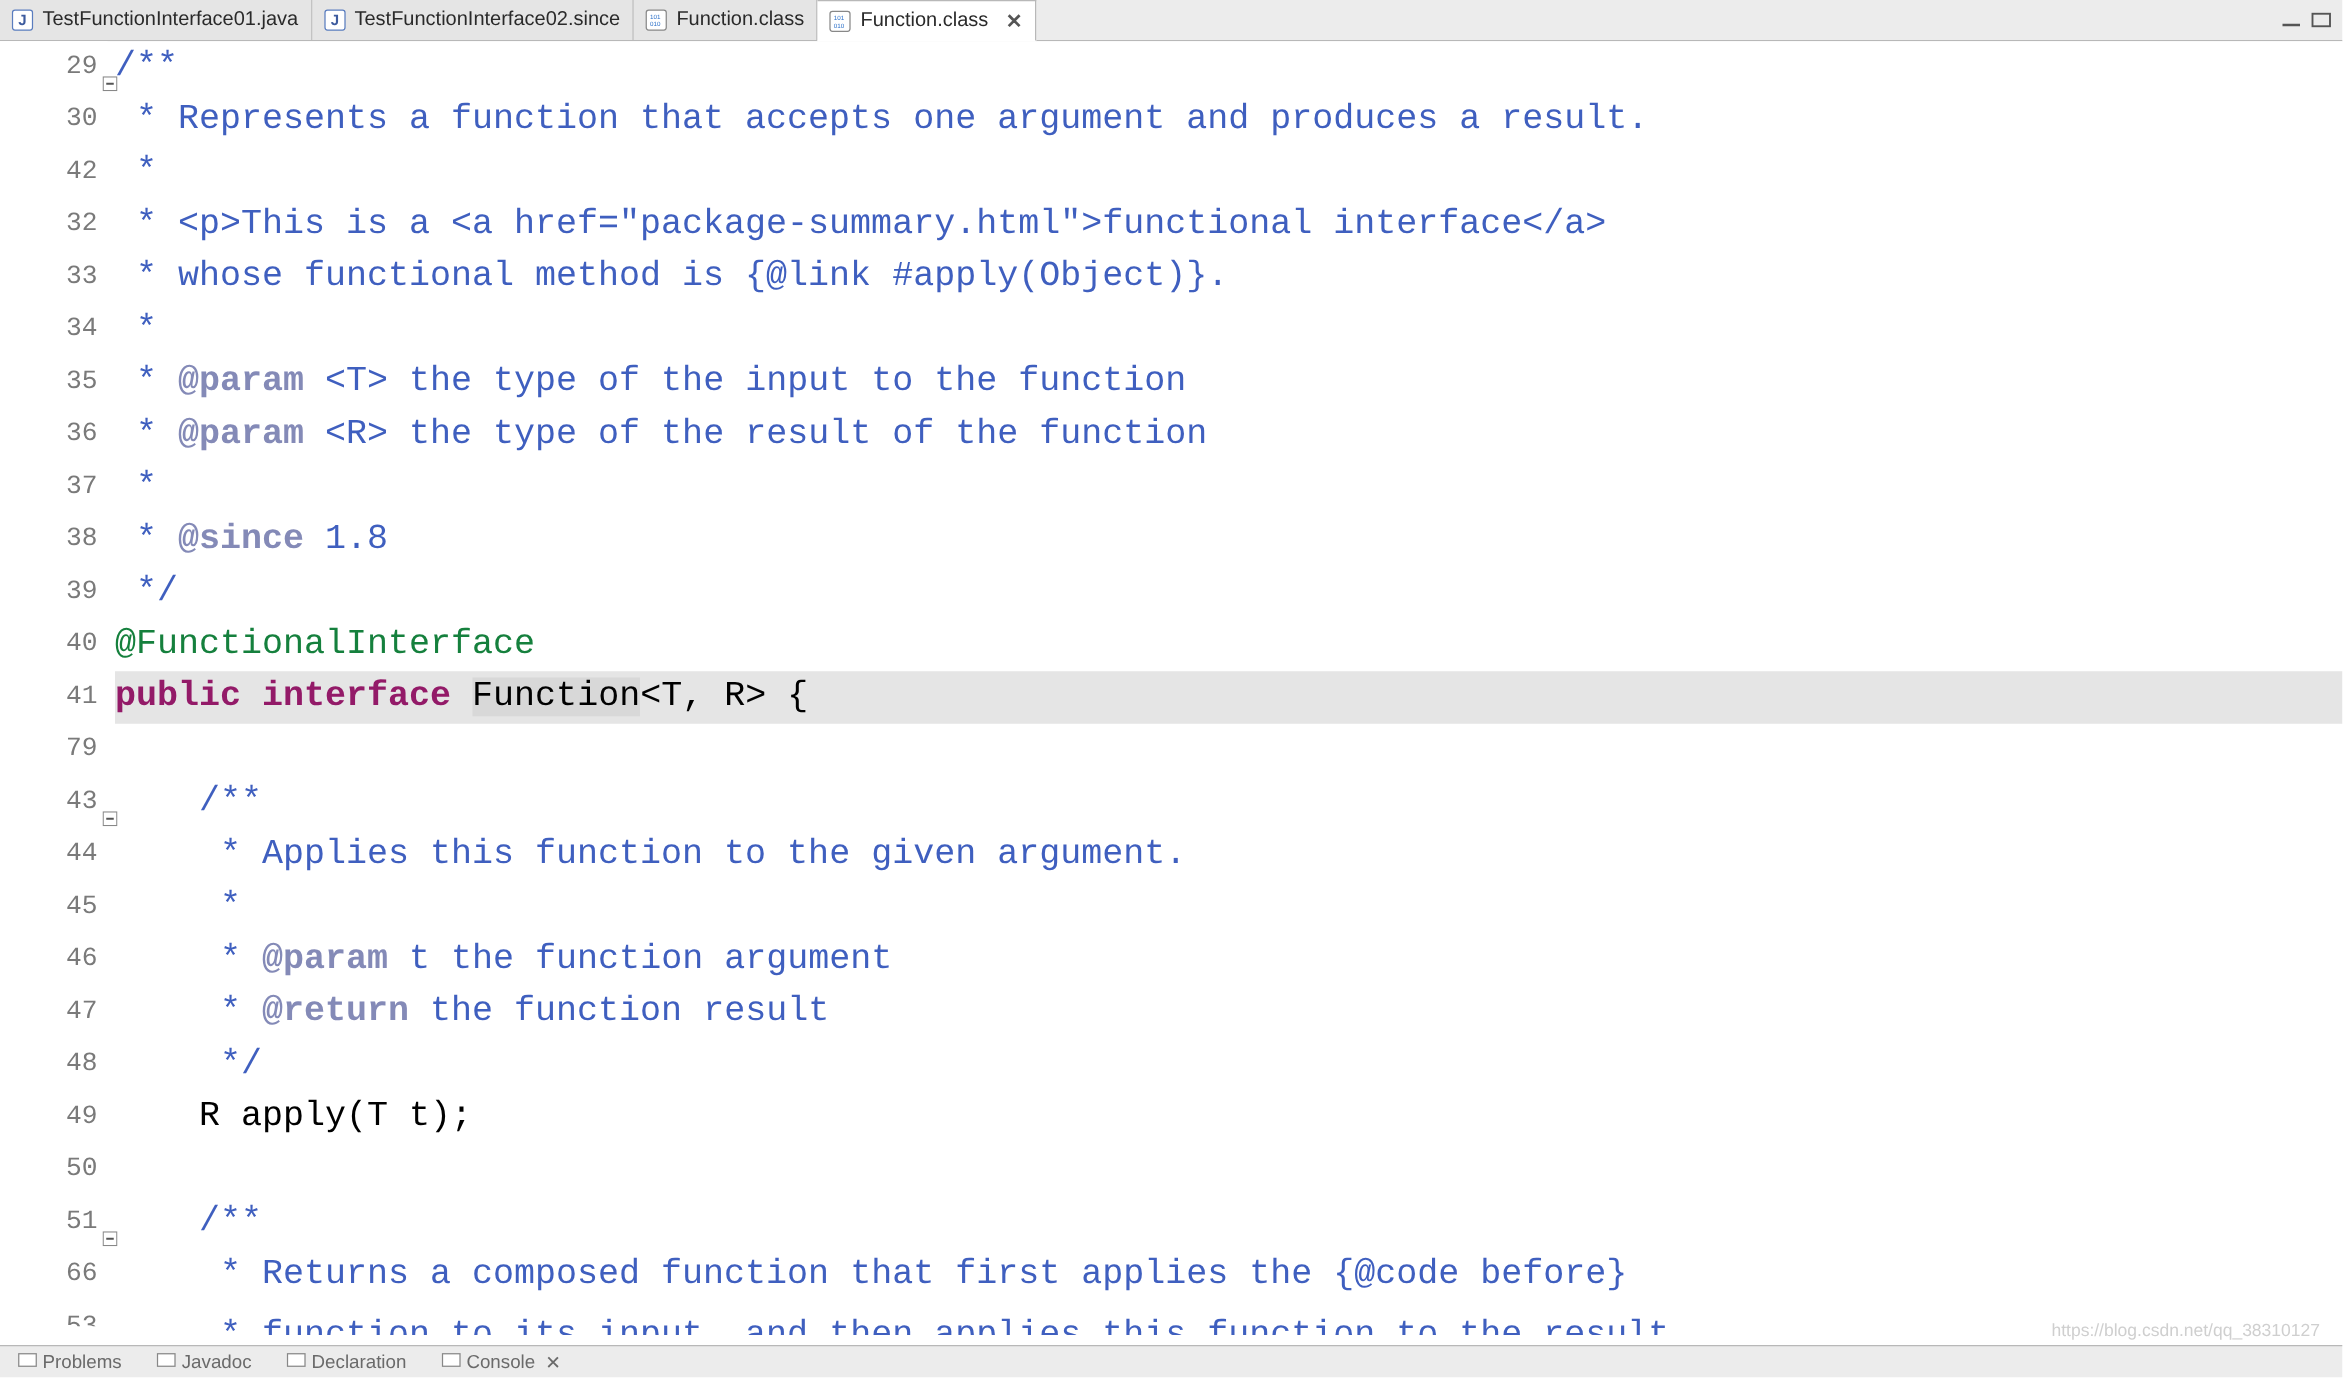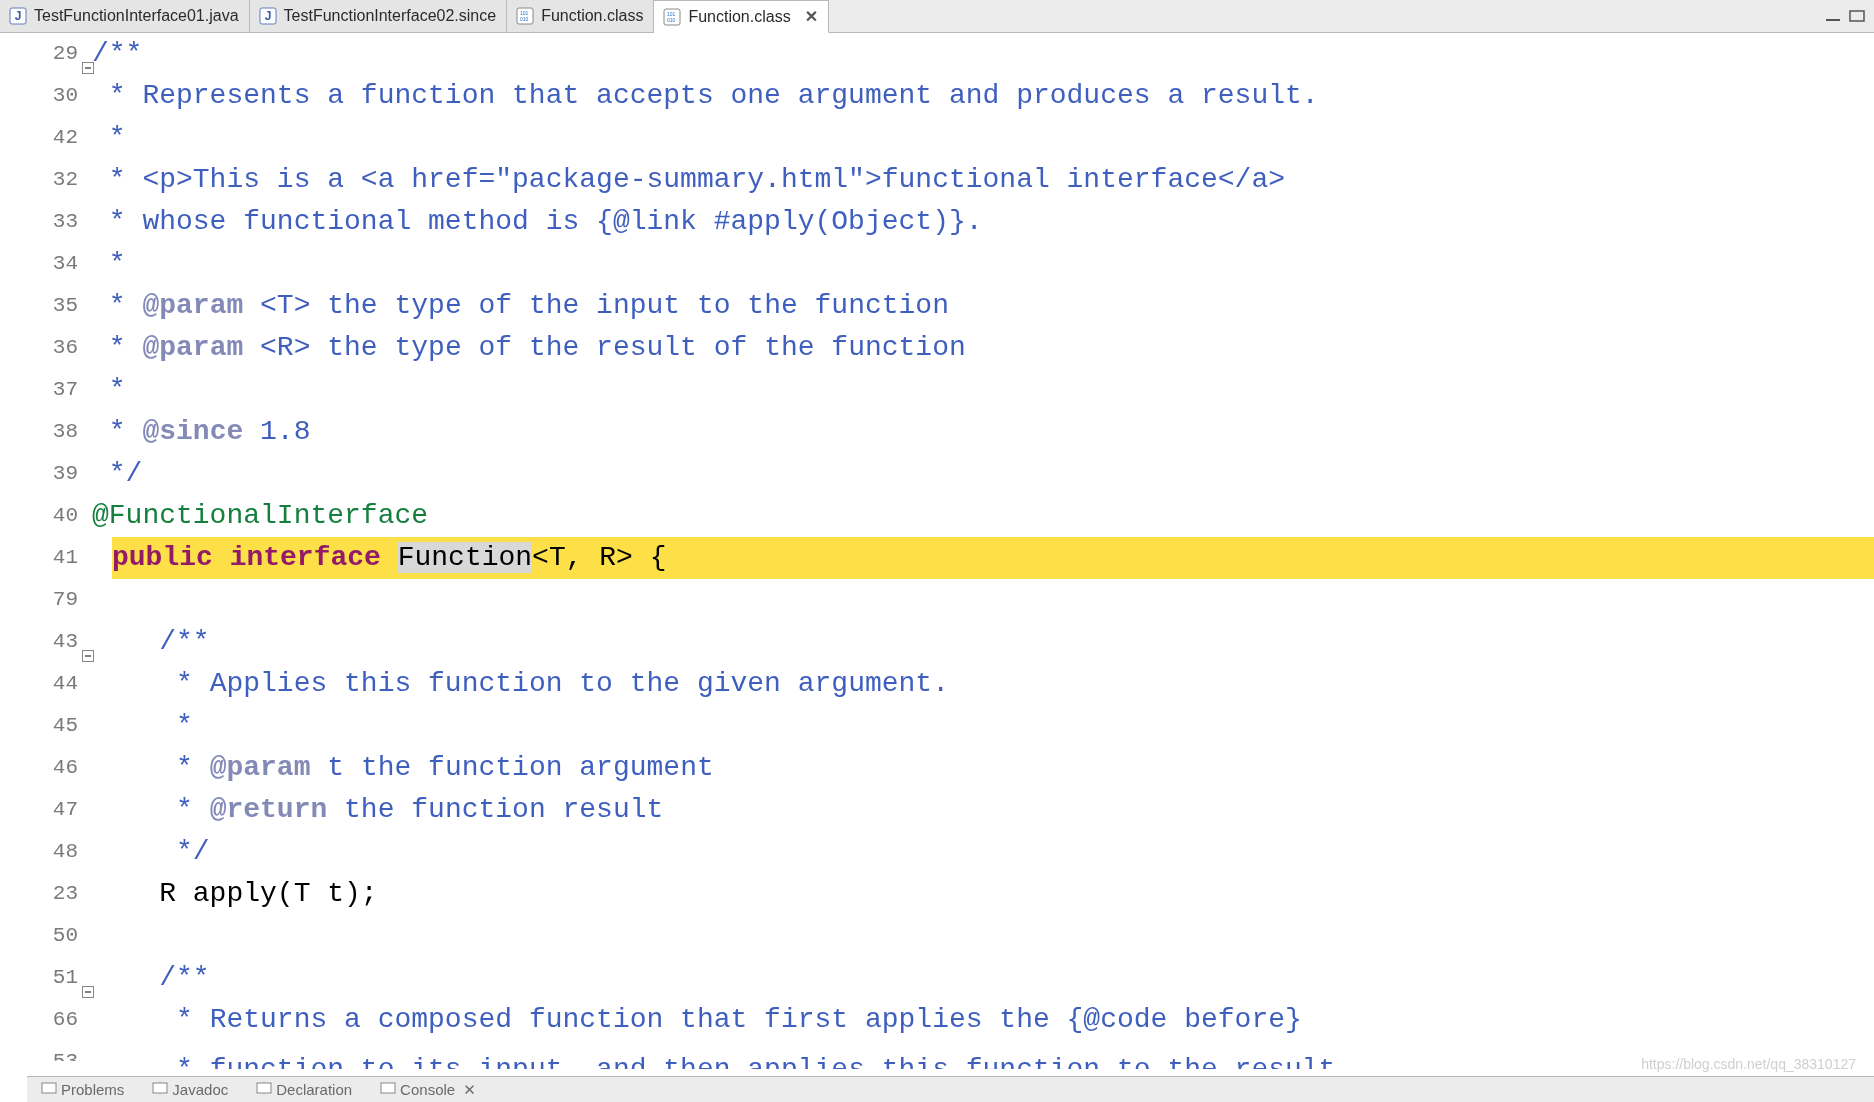--- a/index.html
+++ b/index.html
@@ -87,38 +87,37 @@
 }
 .code {
   flex: 1;
   font-size: 28px;
   line-height: 42px;
   white-space: pre;
   padding-left: 6px;
   color: #000000;
 }
 .code-line { display: block; }
-.code-line.hl { background: #fde047; margin-left: 20px; }
+.code-line.hl { background: #e5e5e5; }
 .comment { color: #3f5fbf; }
 .tag { color: #848ab7; font-weight: bold; }
 .keyword { color: #931a68; font-weight: bold; }
 .annotation { color: #15803d; }
 .type-highlight { background: #d8d8d8; }
 .bottom-tab-bar {
   height: 26px;
   display: flex;
   align-items: center;
   background: #ececec;
   border-top: 1px solid #b8b8b8;
   gap: 12px;
   padding-left: 6px;
   font-family: "Lucida Grande", Arial, sans-serif;
   font-size: 15px;
   color: #6a6a6a;
-  margin-left: 27px;
 }
 .bottom-tab {
   display: flex;
   align-items: center;
   gap: 4px;
   padding: 0 8px;
 }
 .watermark {
   position: absolute;
   right: 18px;
@@ -204,21 +203,21 @@
       <div>79</div>
       <div>43<span class="fold"><svg width="12" height="12">
             <rect x="0.5" y="0.5" width="11" height="11" fill="#fff" stroke="#888"></rect>
             <line x1="3" y1="6" x2="9" y2="6" stroke="#555" stroke-width="1.5"></line>
           </svg></span></div>
       <div>44</div>
       <div>45</div>
       <div>46</div>
       <div>47</div>
       <div>48</div>
-      <div>23</div>
+      <div>49</div>
       <div>50</div>
       <div>51<span class="fold"><svg width="12" height="12">
             <rect x="0.5" y="0.5" width="11" height="11" fill="#fff" stroke="#888"></rect>
             <line x1="3" y1="6" x2="9" y2="6" stroke="#555" stroke-width="1.5"></line>
           </svg></span></div>
       <div>66</div>
       <div style="height: 20px; overflow: hidden;">53</div>
     </div>
   <div class="code" id="code"><span class="code-line"><span class="comment">/**</span></span><span class="code-line"><span class="comment"> * Represents a function that accepts one argument and produces a result.</span></span><span class="code-line"><span class="comment"> *</span></span><span class="code-line"><span class="comment"> * &lt;p&gt;This is a &lt;a href="package-summary.html"&gt;functional interface&lt;/a&gt;</span></span><span class="code-line"><span class="comment"> * whose functional method is {@link #apply(Object)}.</span></span><span class="code-line"><span class="comment"> *</span></span><span class="code-line"><span class="comment"> * </span><span class="tag">@param</span><span class="comment"> &lt;T&gt; the type of the input to the function</span></span><span class="code-line"><span class="comment"> * </span><span class="tag">@param</span><span class="comment"> &lt;R&gt; the type of the result of the function</span></span><span class="code-line"><span class="comment"> *</span></span><span class="code-line"><span class="comment"> * </span><span class="tag">@since</span><span class="comment"> 1.8</span></span><span class="code-line"><span class="comment"> */</span></span><span class="code-line"><span class="annotation">@FunctionalInterface</span></span><span class="code-line hl"><span class="keyword">public</span><span> </span><span class="keyword">interface</span><span> </span><span class="type-highlight">Function</span><span>&lt;T, R&gt; {</span></span><span class="code-line">&nbsp;</span><span class="code-line"><span>    </span><span class="comment">/**</span></span><span class="code-line"><span>    </span><span class="comment"> * Applies this function to the given argument.</span></span><span class="code-line"><span>    </span><span class="comment"> *</span></span><span class="code-line"><span>    </span><span class="comment"> * </span><span class="tag">@param</span><span class="comment"> t the function argument</span></span><span class="code-line"><span>    </span><span class="comment"> * </span><span class="tag">@return</span><span class="comment"> the function result</span></span><span class="code-line"><span>    </span><span class="comment"> */</span></span><span class="code-line"><span>    R apply(T t);</span></span><span class="code-line">&nbsp;</span><span class="code-line"><span>    </span><span class="comment">/**</span></span><span class="code-line"><span>    </span><span class="comment"> * Returns a composed function that first applies the {@code before}</span></span><span class="code-line" style="height: 20px; overflow: hidden; display: inline-block; width: 100%;"><span>    </span><span class="comment"> * function to its input, and then applies this function to the result</span></span></div>
 </div>

